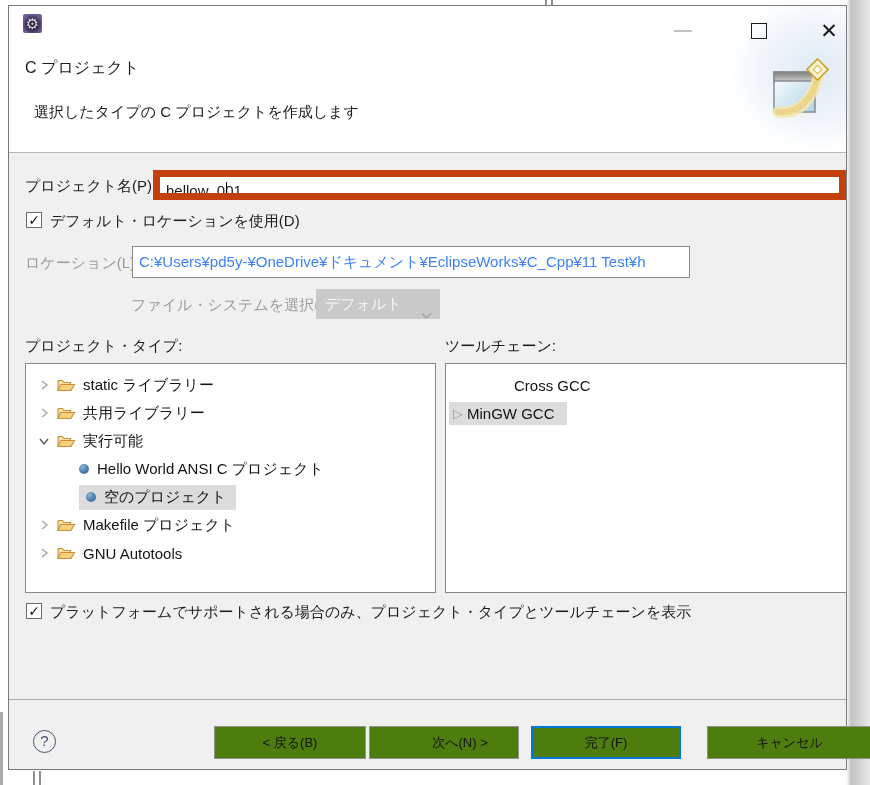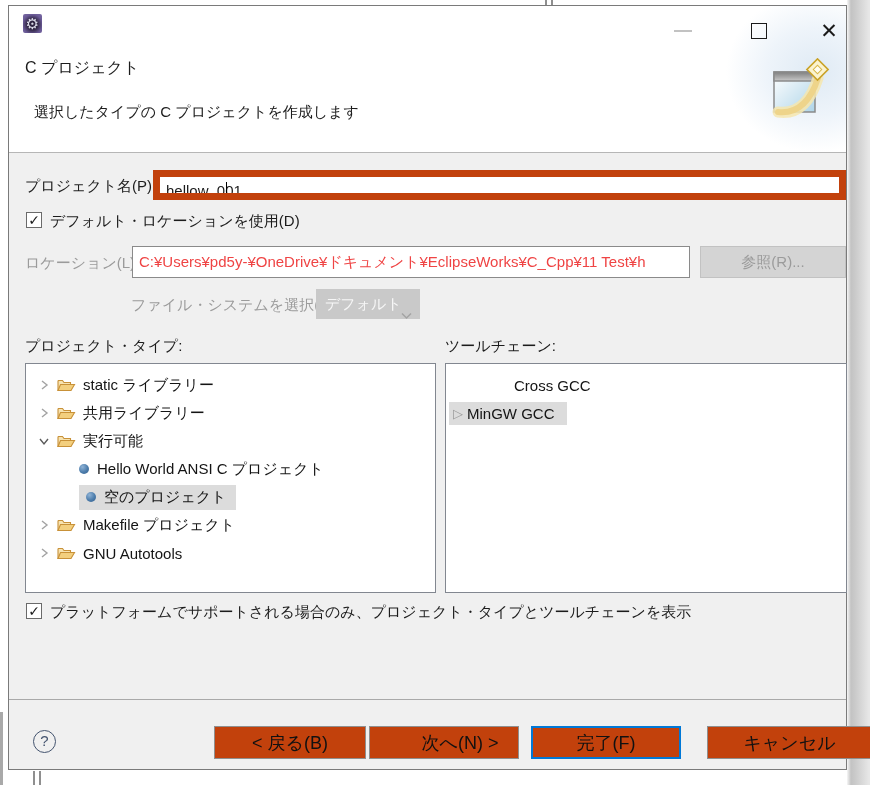--- a/index.html
+++ b/index.html
@@ -45,26 +45,26 @@
     background:#ffffff; border:7px solid #c2410c; font-size:15px; line-height:28px;
     padding-left:6px; white-space:nowrap; overflow:hidden; }
   .caret { position:absolute; left:66px; top:5px; width:1px; height:19px; background:#000; }
 
   .cb { position:absolute; width:16px; height:16px; background:#fff; border:1px solid #6a6a6a;
     font-size:14px; line-height:14px; text-align:center; color:#1a1a1a; font-weight:bold; }
   .cb-label { position:absolute; font-size:15px; color:#1c1c1c; white-space:nowrap; }
 
   .loc-input { position:absolute; left:123px; top:240px; width:558px; height:32px;
     background:#ffffff; border:1px solid #8a8a8a; font-size:15px; line-height:30px;
-    padding-left:6px; white-space:nowrap; overflow:hidden; color:#ef4444; }
+    padding-left:6px; white-space:nowrap; overflow:hidden; color:#3b82f6; }
   .browse-btn { position:absolute; left:691px; top:240px; width:146px; height:32px;
     background:#d4d4d4; border:1px solid #c2c2c2; color:#9b9b9b; font-size:15px;
     text-align:center; line-height:30px; }
 
-  .fs-combo { position:absolute; left:307px; top:283px; width:104px; height:30px;
+  .fs-combo { position:absolute; left:307px; top:283px; width:124px; height:30px;
     background:#c9c9c9; color:#f7f7f7; font-size:15px; line-height:30px; padding-left:9px; }
   .fs-combo .chev-down { position:absolute; right:8px; top:11px; }
 
   
   .panel-label { position:absolute; font-size:15px; color:#1c1c1c; }
   .panel { position:absolute; top:357px; height:230px; background:#ffffff; border:1px solid #828790; overflow:hidden; }
   .panel.left  { left:16px;  width:411px; }
   .panel.right { left:436px; width:402px; }
   .trow { height:28px; display:flex; align-items:center; font-size:15px; color:#141414; white-space:nowrap; }
   .panel .spacer { height:7px; }
@@ -77,22 +77,22 @@
     display:inline-block; margin-right:8px; }
   .sel-wrap { display:inline-flex; align-items:center; background:#dcdcdc; padding:3px 10px 3px 7px; }
   .tc-row1 { padding-left:27px;margin-left:41px; }
   .tc-marker { color:#9a9a9a; font-size:13px; margin-right:4px; }
   .tc-sel { display:inline-flex; align-items:center; background:#dcdcdc; padding:3px 12px 3px 4px; margin-left:3px; font-size:15px; }
 
   
   .sep { position:absolute; left:0; top:693px; width:837px; height:1px; background:#a9a9a9; }
   .help-btn { position:absolute; left:24px; top:724px; width:23px; height:23px; border:1.6px solid #44546f;
     border-radius:50%; color:#44546f; font-size:15px; text-align:center; line-height:20px; background:transparent; }
-  .btn { position:absolute; top:720px; height:33px; background:#c2410c; border:1px solid #8f8f8f;
-    font-size:18px; color:#111; display:flex; align-items:center; justify-content:center;
+  .btn { position:absolute; top:720px; height:33px; background:#4d7c0f; border:1px solid #8f8f8f;
+    font-size:13px; color:#111; display:flex; align-items:center; justify-content:center;
     font-family:"Liberation Sans","DejaVu Sans",sans-serif; cursor:default; }
   .btn-back   { left:205px; width:152px; }
   .btn-next   { left:360px; width:150px;padding-left:32px; }
   .btn-finish { left:522px; width:150px; border:2px solid #0078d7; }
   .btn-cancel { left:698px; width:165px; }
 </style>
 </head>
 <body>
 
 <div class="outer-right-strip"></div>
@@ -150,21 +150,20 @@
     <div class="caret"></div>
   </div>
 
   <div class="cb" style="left:17px; top:206px;">✓</div>
   <div class="cb-label" style="left:41px; top:206px;">デフォルト・ロケーションを使用(D)</div>
 
   <div class="lbl gray" style="left:16px; top:248px;">ロケーション(L):</div>
   <div class="loc-input">
     <span>C:¥Users¥pd5y-¥OneDrive¥ドキュメント¥EclipseWorks¥C_Cpp¥11 Test¥h</span>
   </div>
-  <div class="browse-btn">参照(R)...</div>
 
   <div class="lbl gray" style="left:122px; top:290px;">ファイル・システムを選択(Y):</div>
   <div class="fs-combo">
     <span>デフォルト</span>
     <span class="chev-down">
       <svg width="11" height="8" viewBox="0 0 11 8">
           <path d="M1 1.5 L5.5 6 L10 1.5" fill="none" stroke="#a4a4a4" stroke-width="1.5"></path>
         </svg>
     </span>
   </div>

